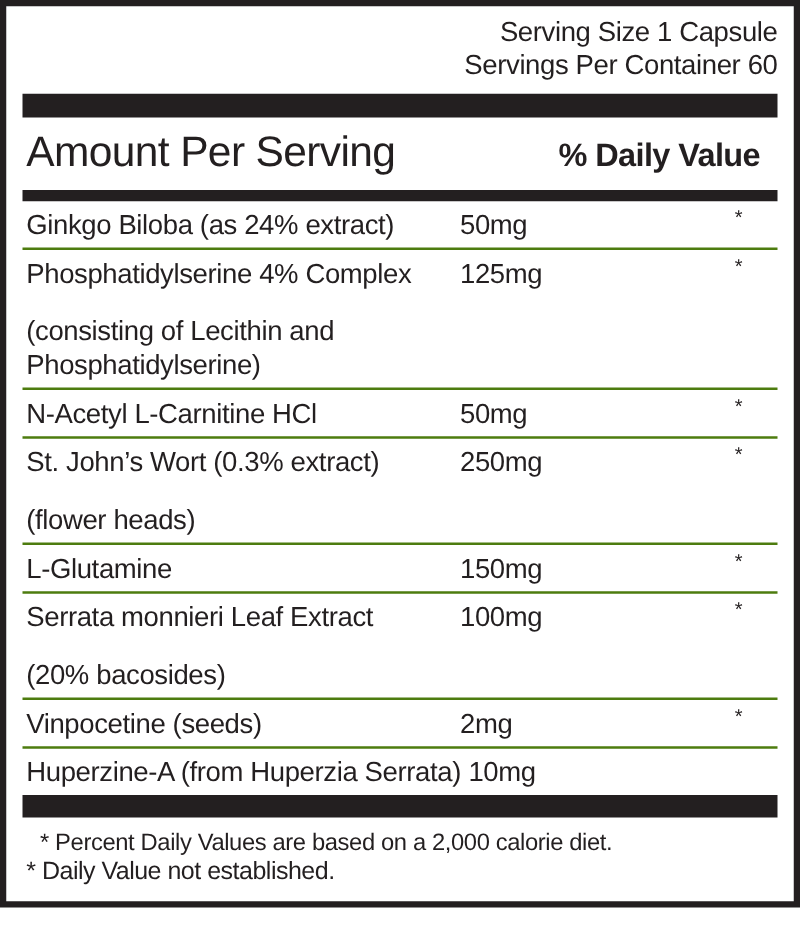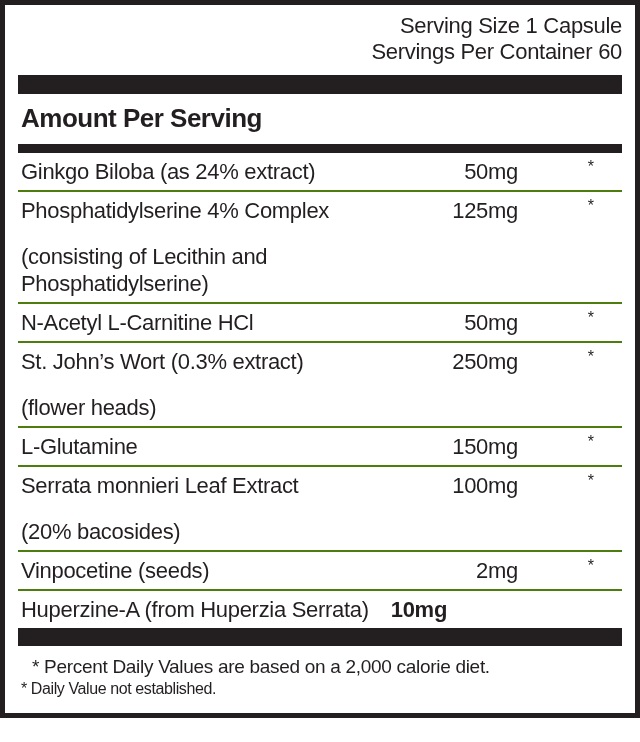--- a/index.html
+++ b/index.html
@@ -40,22 +40,22 @@
   .bar-2 { height: 9px; }
   .bar-3 { height: 18px; }
 
   .col-header {
     display: flex;
     justify-content: space-between;
     align-items: baseline;
     padding: 9px 0 10px 0;
   }
   .col-header .left {
-    font-size: 26px;
-    font-weight: bold;
+    font-size: 34px;
+    font-weight: normal;
     letter-spacing: -0.5px;
     margin-left: 3px;
   }
   .col-header .right {
     font-size: 26px;
     font-weight: bold;
     letter-spacing: -0.5px;
     padding-right: 14px;
   }
 
@@ -69,67 +69,67 @@
 
   .row .name-block { flex: 1 1 auto; margin-left: 3px; }
   .row .name, .row .sub, .row .amt {
     font-size: 22px;
     line-height: 27px;
     letter-spacing: -0.3px;
   }
   .row .sub { margin-top: 19px; }
   .row .amt {
     flex: 0 0 150px;
-    text-align: right;
+    text-align: left;
   }
   .row .dv {
     flex: 0 0 104px;
     text-align: right;
     padding-right: 28px;
     font-size: 16px;
     line-height: 18px;
   }
 
   .row.inline-amt .name-block { flex: 0 0 auto; }
   .row.inline-amt .amt {
     flex: 0 0 auto;
     text-align: right;
-    margin-left: 22px;
-    font-weight: bold;
+    margin-left: 6px;
   }
   .row.inline-amt .dv { flex: 1 1 auto; }
 
   .footnotes { padding: 9px 0 14px 3px; }
   .footnote-1 {
     font-size: 19px;
     line-height: 24px;
     letter-spacing: -0.3px;
     margin-left: 11px;
   }
   .footnote-2 {
-    font-size: 16px;
+    font-size: 20px;
     line-height: 20px;
     letter-spacing: -0.4px;
   }
 </style>
 </head>
 <body>
 
 <div class="panel">
 
 
   <div class="serving-info">
     <div>Serving Size 1 Capsule</div>
     <div>Servings Per Container 60</div>
   </div>
 
   <div class="thick-bar bar-1"></div>
 
   <div class="col-header">
     <div class="left">Amount Per Serving</div>
+    <div class="right">% Daily Value</div>
   </div>
 
   <div class="thick-bar bar-2"></div>
 
   <div class="rows">
 
     <div class="row">
       <div class="name-block">
         <div class="name">Ginkgo Biloba (as 24% extract)</div>
       </div>

